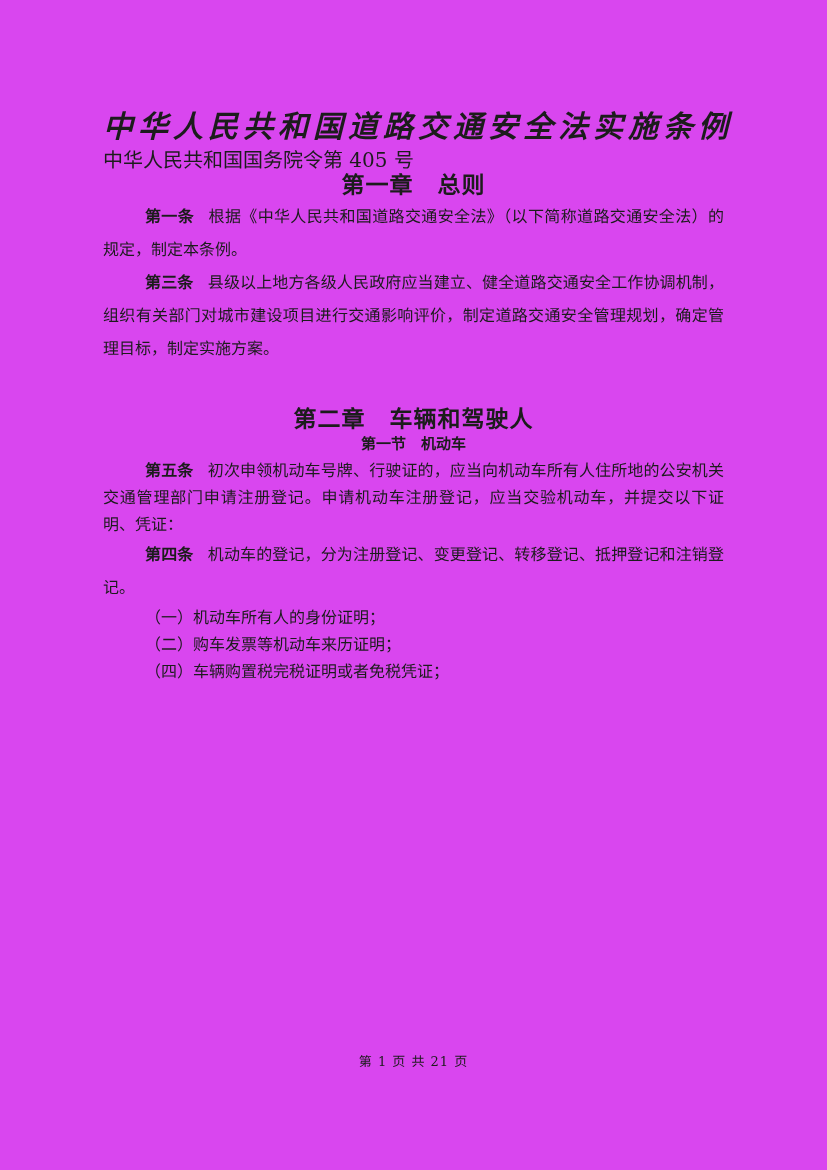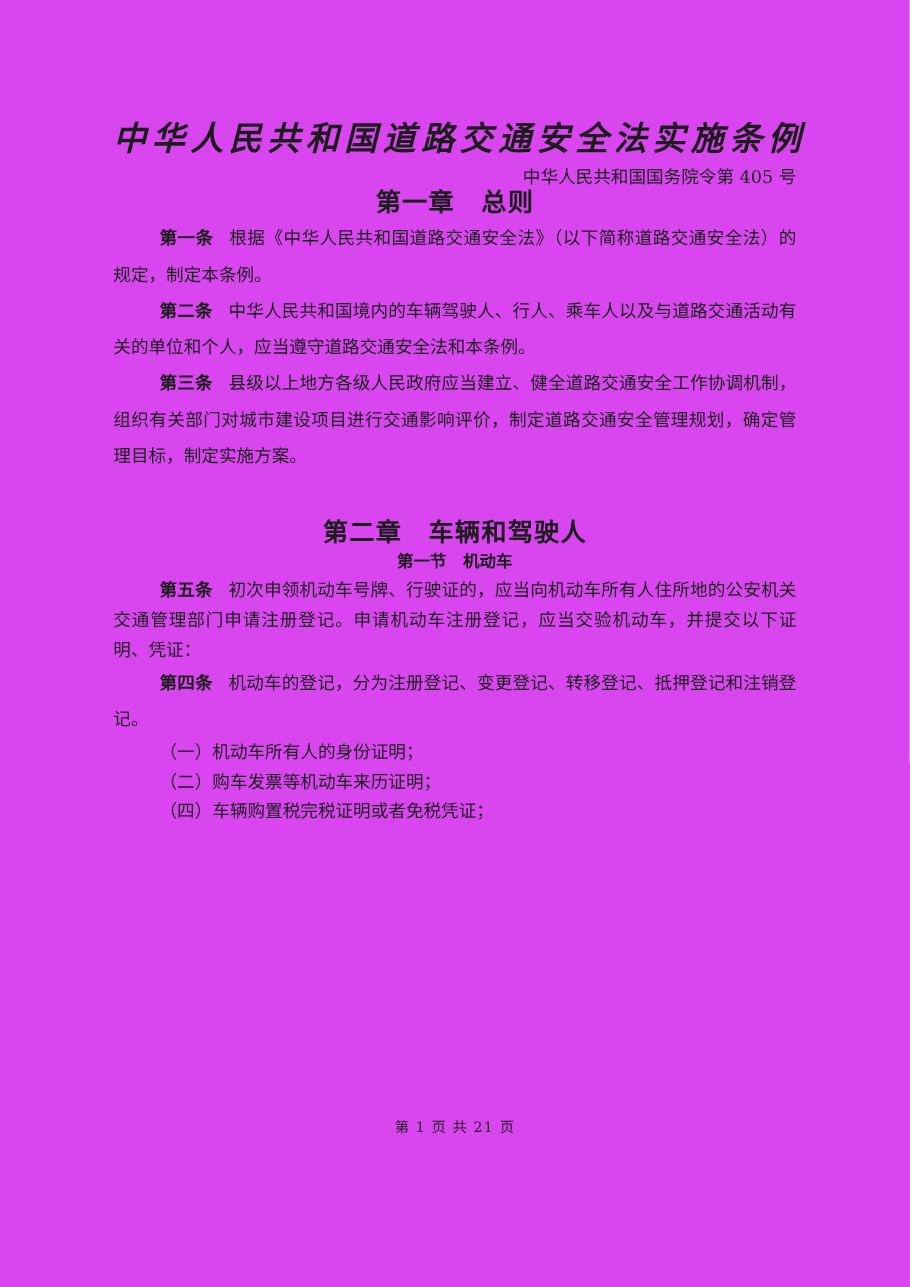--- a/index.html
+++ b/index.html
@@ -32,22 +32,22 @@
     font-family: "DejaVu Serif", "Liberation Serif", serif;
     font-style: italic;
     font-weight: bold;
     font-size: 30px;
     line-height: 48px;
     letter-spacing: 5px;
     white-space: nowrap;
   }
   .decree {
     margin-top: 46px;
-    text-align: right;
-    font-size: 16px;
+    text-align: left;
+    font-size: 20px;
     line-height: 19px;
   }
   .revision {
     margin-top: 30px;
     line-height: 33px;
     text-align: justify;
   }
   .chapter-heading {
     margin-top: 42px;
     text-align: center;
@@ -85,21 +85,21 @@
   .a4 { margin-top: 21px; }
   .a5 { margin-top: 36px; }
   .tight { line-height: 27px; }
   .list-item {
     line-height: 27px;
     text-align: justify;
     text-indent: 42px;
   }
   .page-footer {
     position: absolute;
-    top: 1016px;
+    top: 1052px;
     left: 0;
     width: 827px;
     text-align: center;
     font-size: 13px;
     line-height: 19px;
     letter-spacing: 1px;
   }
 </style>
 </head>
 <body>
@@ -110,23 +110,20 @@
 
   <p class="decree">中华人民共和国国务院令第 405 号</p>
 
 
   <h2 class="chapter-heading">第一章　总则</h2>
 
   <p class="article a1">
     <span class="article-label">第一条</span><span>根据《中华人民共和国道路交通安全法》（以下简称道路交通安全法）的规定，制定本条例。</span>
   </p>
 
-  <p class="article a2">
-    <span class="article-label">第二条</span><span>中华人民共和国境内的车辆驾驶人、行人、乘车人以及与道路交通活动有关的单位和个人，应当遵守道路交通安全法和本条例。</span>
-  </p>
 
   <p class="article a3">
     <span class="article-label">第三条</span><span>县级以上地方各级人民政府应当建立、健全道路交通安全工作协调机制，组织有关部门对城市建设项目进行交通影响评价，制定道路交通安全管理规划，确定管理目标，制定实施方案。</span>
   </p>
 
   <h2 class="chapter-heading ch2">第二章　车辆和驾驶人</h2>
 
   <h3 class="section-heading">第一节　机动车</h3>
 
   <p class="article a5 tight">

